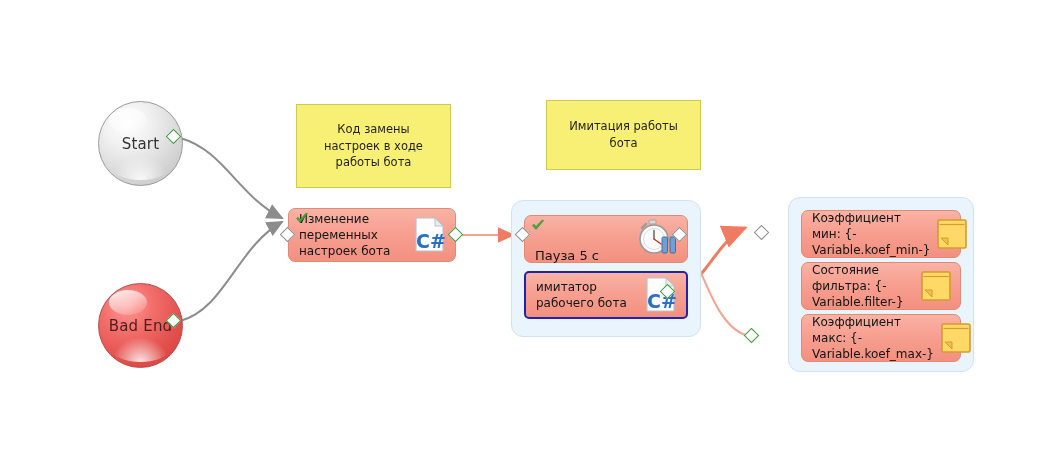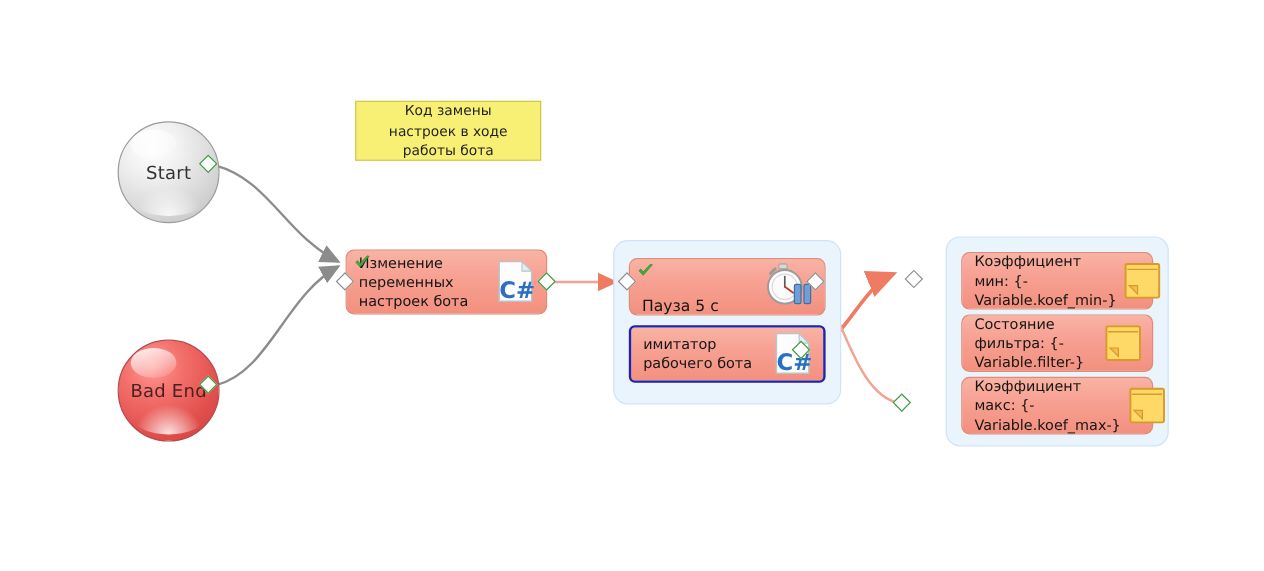--- a/index.html
+++ b/index.html
@@ -94,22 +94,25 @@
   </div>
   <div class="port green" style="left:168px;top:131px;"></div>
 
   <div class="sphere sphere-bad">
     <div class="gloss-top"></div>
     <div class="gloss-bot"></div>
     <span class="lbl">Bad End</span>
   </div>
   <div class="port green" style="left:168px;top:315px;"></div>
 
-  <div class="note" style="left:296px;top:84px;width:155px;height:50px;">
+  <div class="note" style="left:296px;top:104px;width:155px;height:84px;">
     <span>Код замены настроек в ходе работы бота</span>
+  </div>
+  <div class="note" style="left:546px;top:100px;width:155px;height:70px;">
+    <span>Имитация работы бота</span>
   </div>
 
   <div class="node" style="left:288px;top:208px;width:168px;height:54px;">
     <svg class="chk" viewBox="0 0 14 14">
       <path d="M1.5,6.6 L5,10.4 L12.6,1.6 L11,1.2 L5,7.6 L3,5.2 z" fill="#3fae3f" stroke="#2d8a2d" stroke-width=".6"></path>
     </svg>
     <span class="ntext">Изменение переменных настроек бота</span>
     <svg class="icon" width="34" height="38" viewBox="0 0 34 38">
       <path d="M3,2 H22 L30,10 V35 H3 Z" fill="#fdfdfd" stroke="#b9c3cc" stroke-width="1.2"></path>
       <path d="M22,2 L30,10 H22 Z" fill="#e6ecf2" stroke="#b9c3cc" stroke-width="1"></path>

